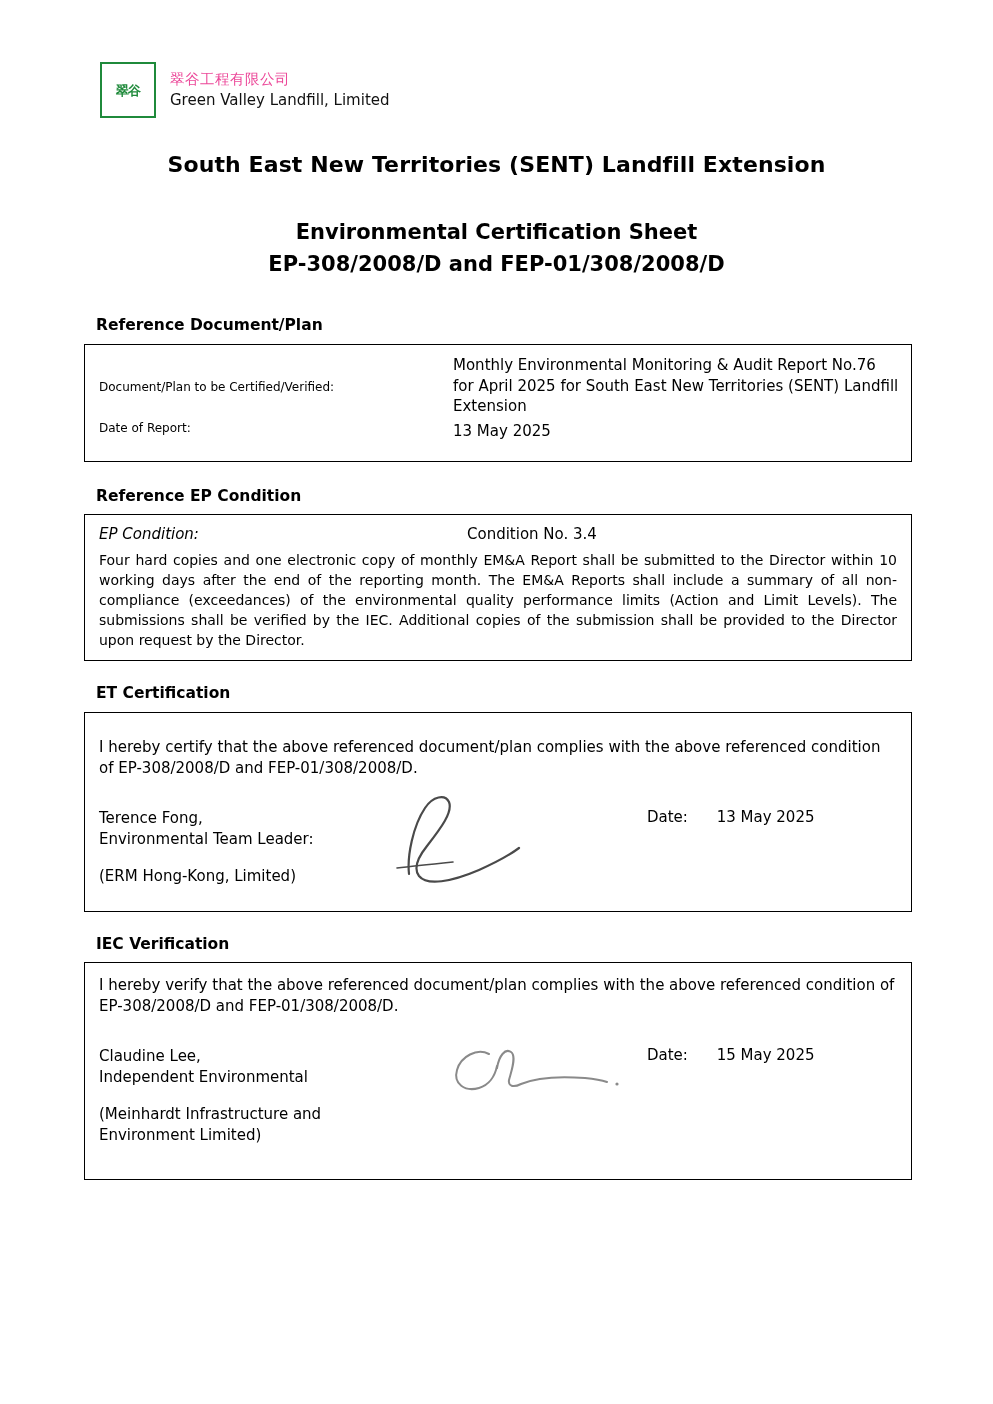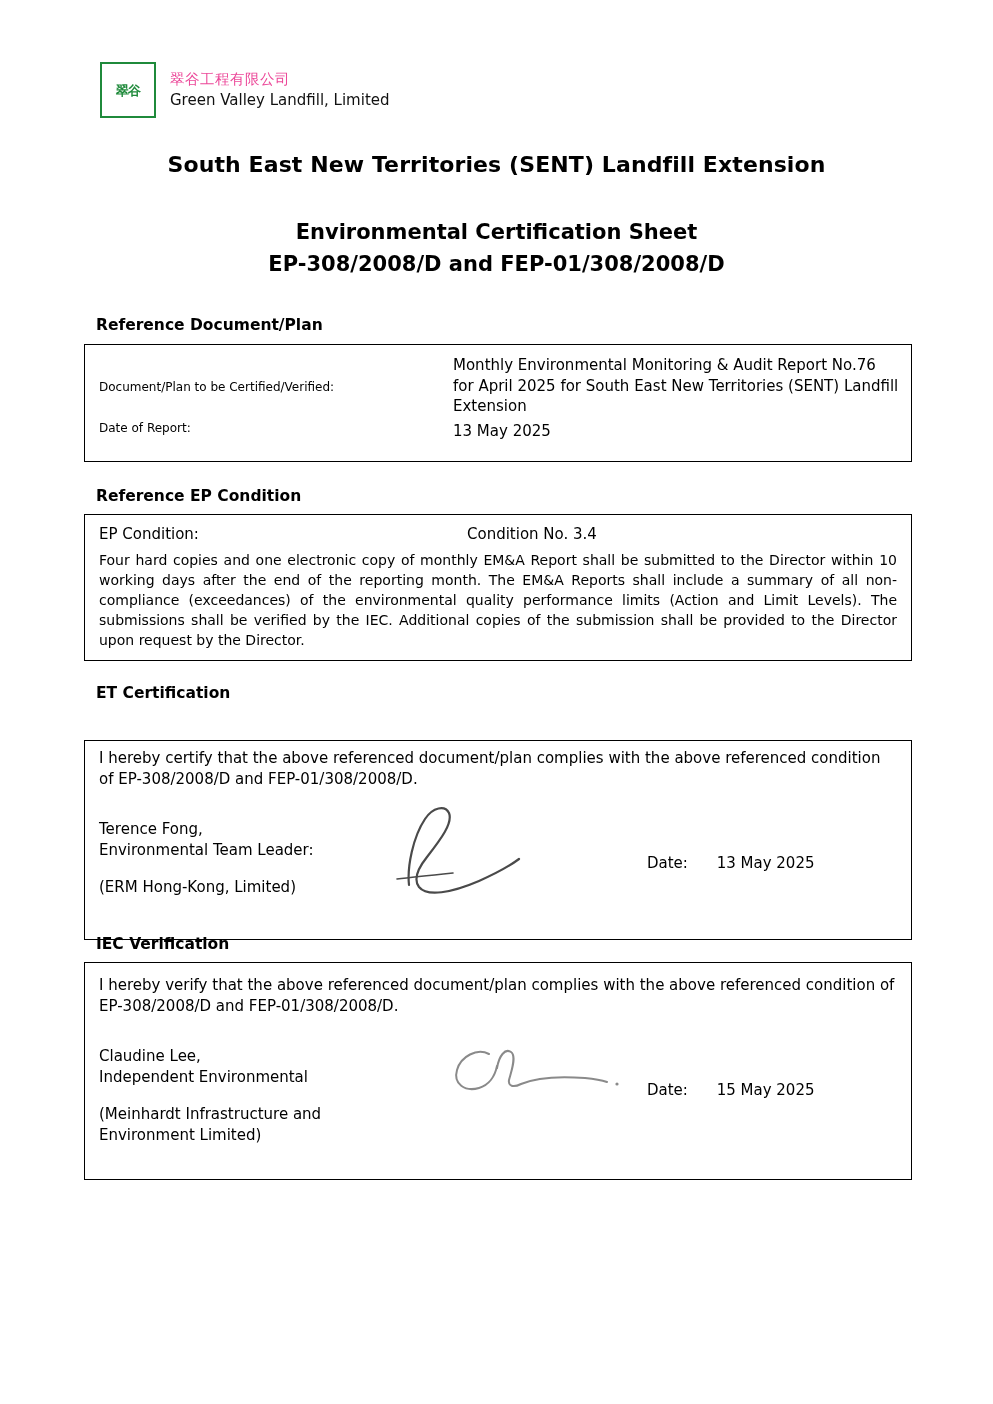--- a/index.html
+++ b/index.html
@@ -147,32 +147,32 @@
   #ep-cond-box {
     top: 514px;
     height: 147px;
     padding: 10px 14px 10px 14px;
   }
   .ep-line {
     display: flex;
     font-size: 15px;
     margin-bottom: 8px;
   }
-  .ep-line .lbl { width: 368px; }
+  .ep-line .lbl { width: 368px; font-style: italic; }
   .ep-text {
     font-size: 14px;
     line-height: 1.42;
     text-align: justify;
   }
 
   
   #et-box {
-    top: 740px;
+    top: 712px;
     height: 200px;
-    padding: 7px 14px;
+    padding: 24px 14px;
   }
   #iec-box {
     top: 962px;
     height: 218px;
     padding: 12px 14px;
   }
   .cert-statement {
     font-size: 15px;
     line-height: 1.42;
   }
@@ -189,21 +189,20 @@
     font-size: 15px;
     line-height: 1.42;
     margin-top: 16px;
     width: 340px;
   }
   .date-line {
     position: absolute;
     top: 0;
     left: 548px;
     font-size: 15px;
-    margin-top: 35px;
   }
   .date-line .dlabel { margin-right: 24px; }
 
   
   .sig-svg {
     position: absolute;
     pointer-events: none;
   }
   #et-sig { top: -22px; left: 280px; }
   #iec-sig { top: -8px; left: 340px; }

